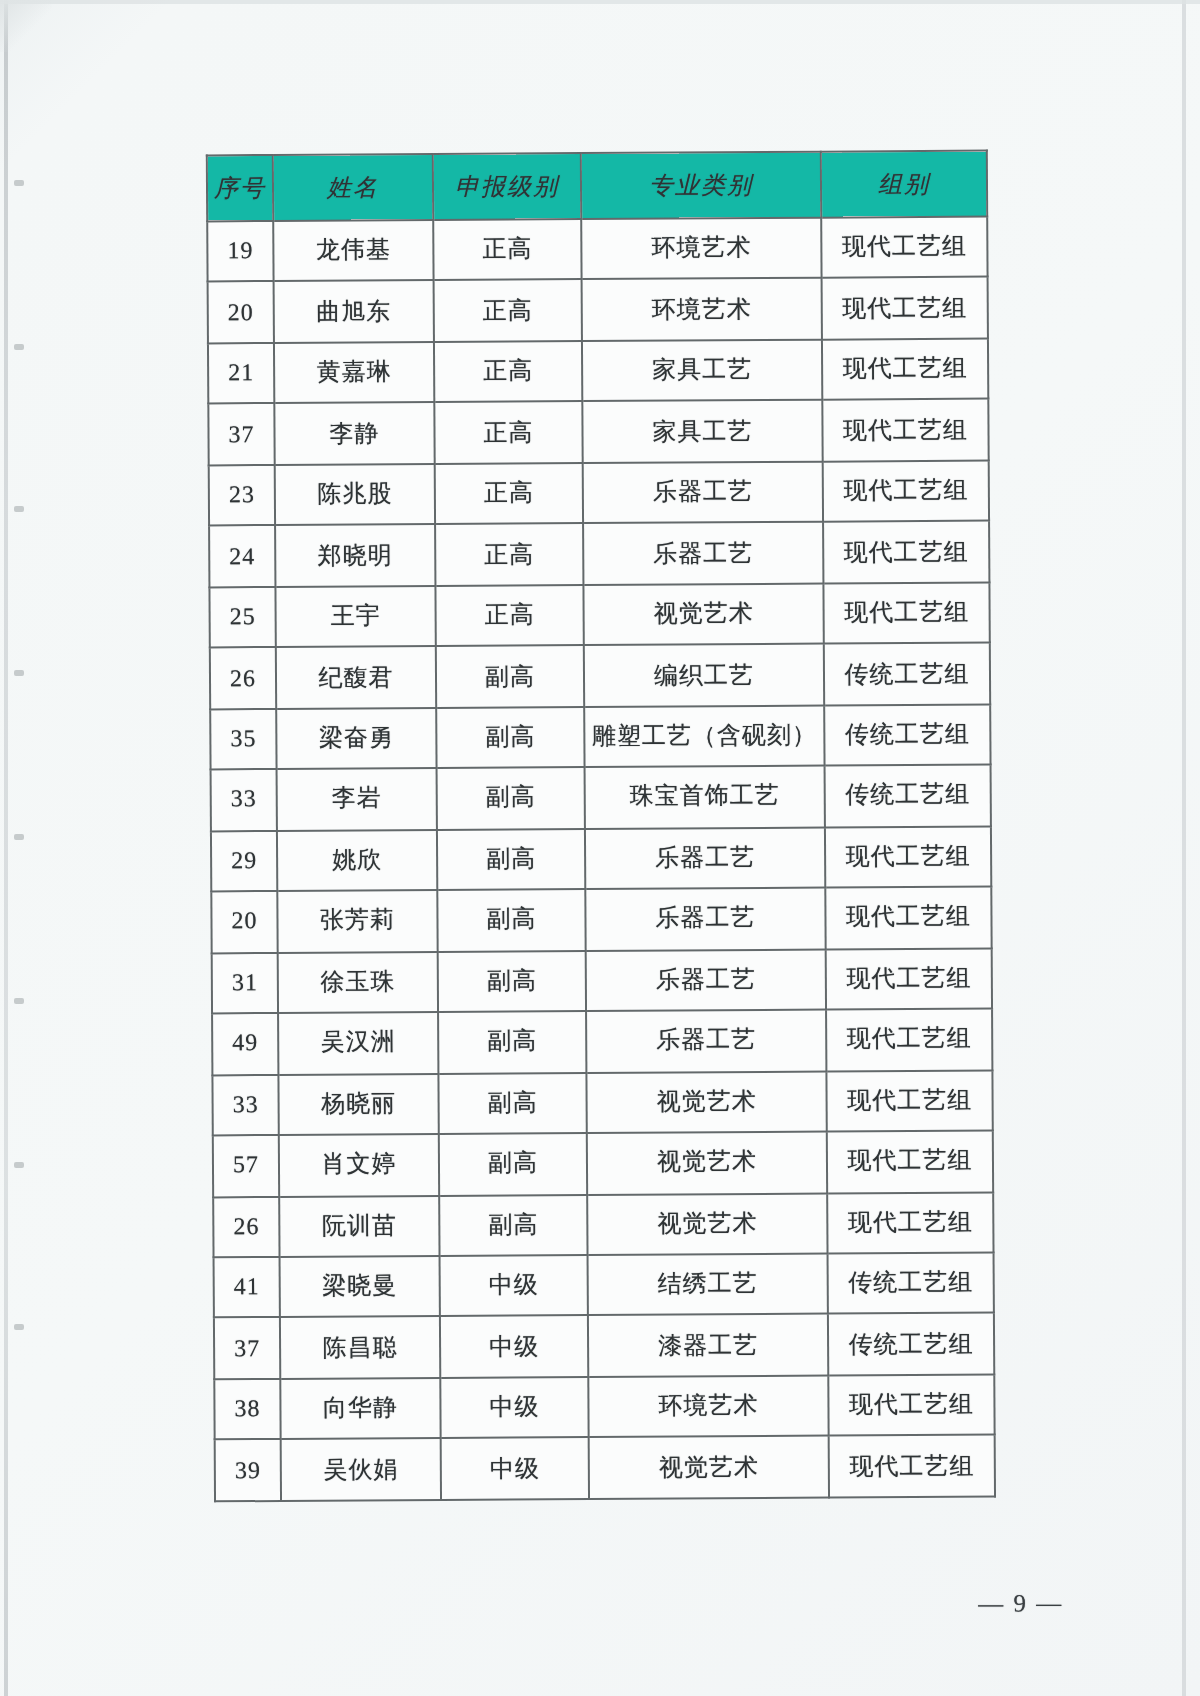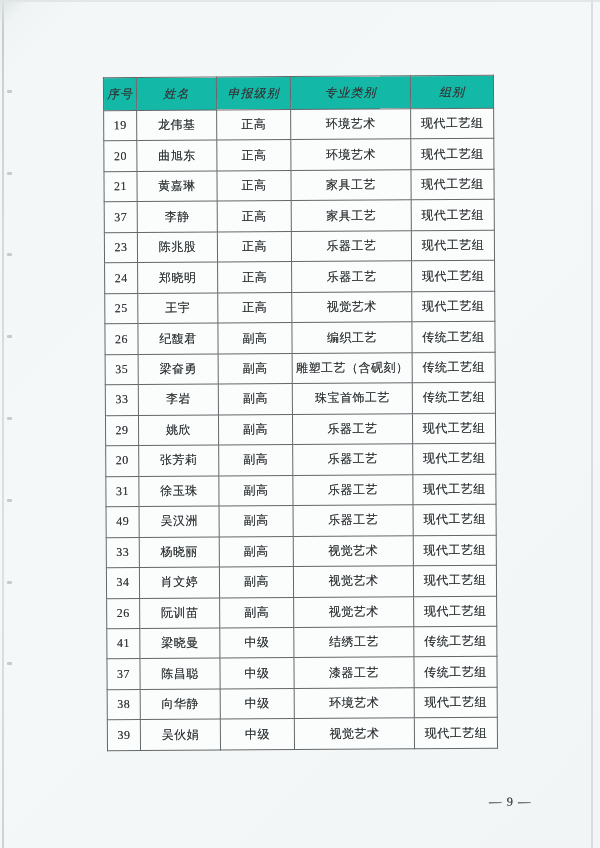--- a/index.html
+++ b/index.html
@@ -211,21 +211,21 @@
             <td>现代工艺组</td>
           </tr>
           <tr>
             <td>33</td>
             <td>杨晓丽</td>
             <td>副高</td>
             <td>视觉艺术</td>
             <td>现代工艺组</td>
           </tr>
           <tr>
-            <td>34</td>
+            <td>57</td>
             <td>肖文婷</td>
             <td>副高</td>
             <td>视觉艺术</td>
             <td>现代工艺组</td>
           </tr>
           <tr>
             <td>26</td>
             <td>阮训苗</td>
             <td>副高</td>
             <td>视觉艺术</td>

